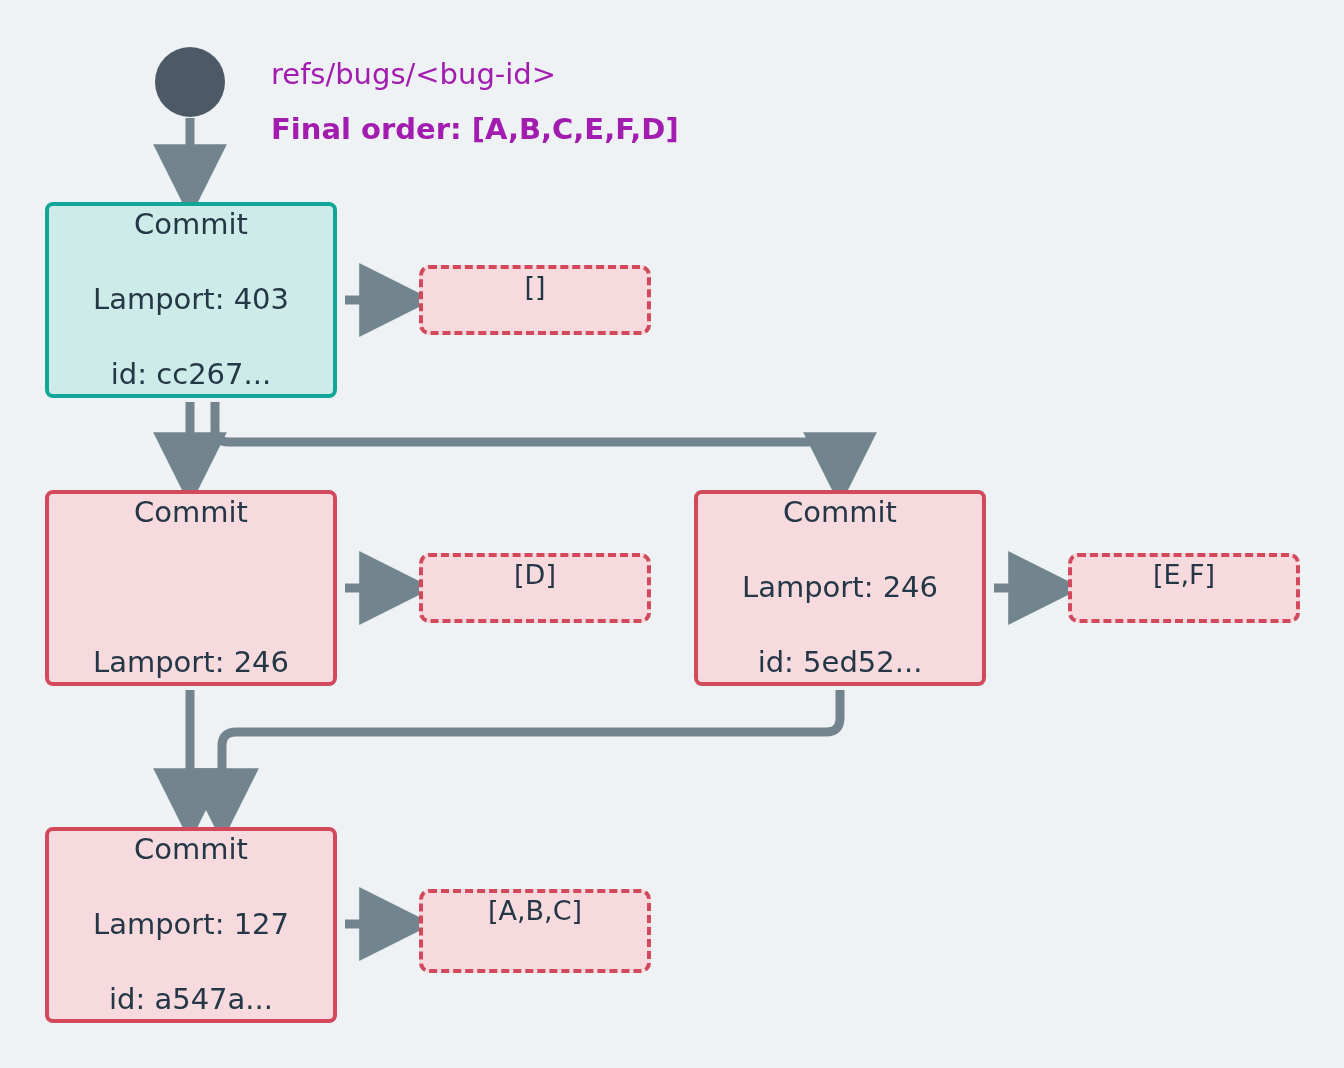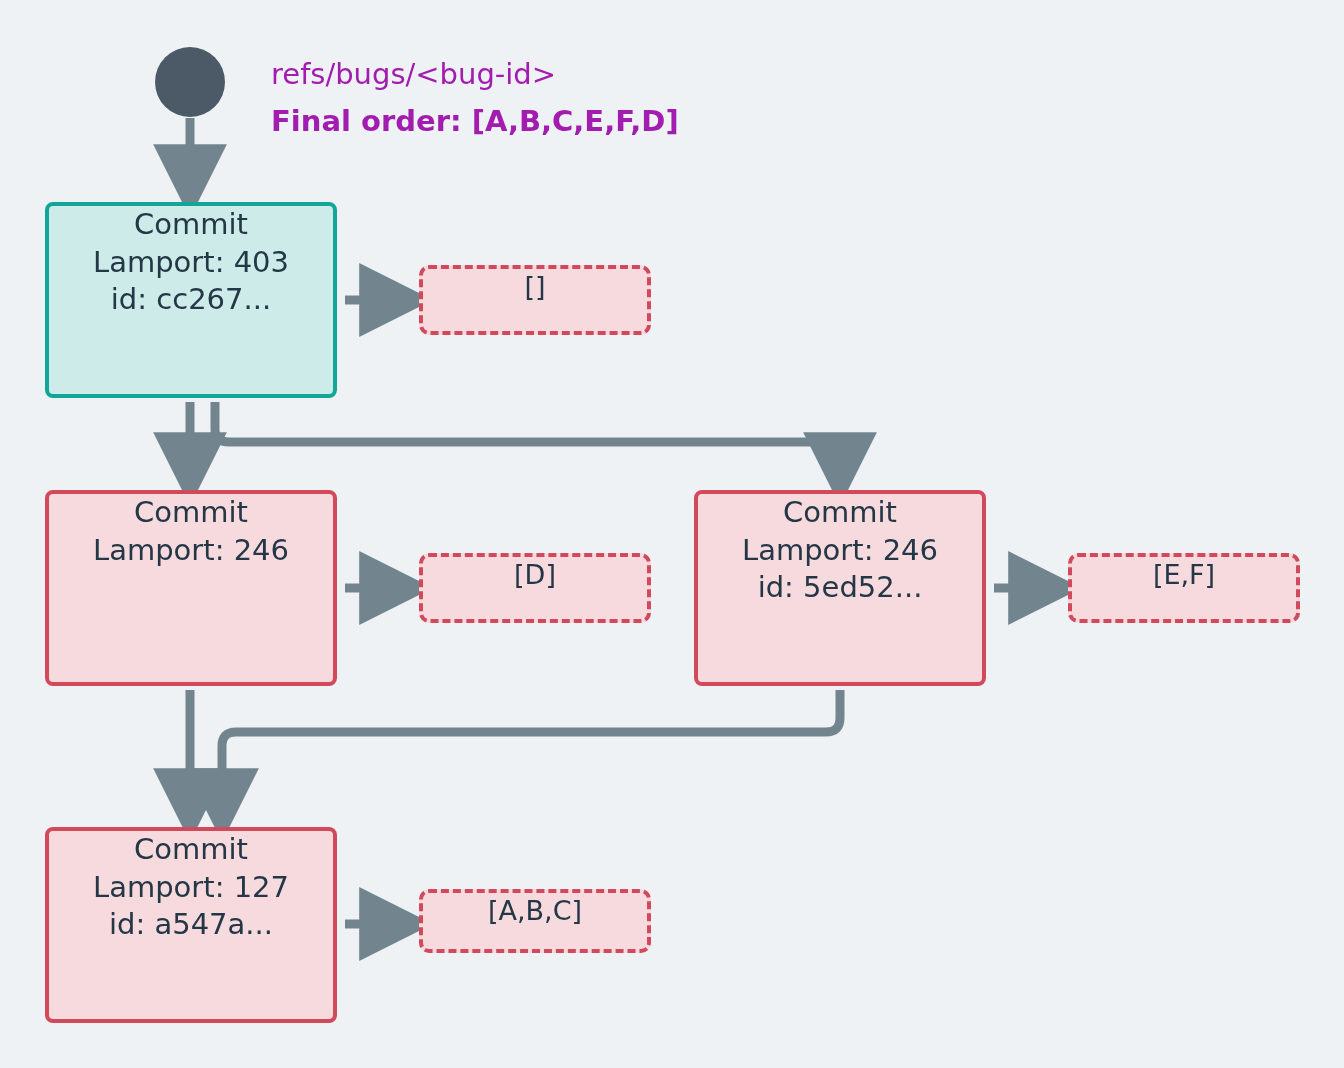--- a/index.html
+++ b/index.html
@@ -29,21 +29,21 @@
     height: 1068px;
     pointer-events: none;
   }
   .node {
     position: absolute;
     box-sizing: border-box;
     border-radius: 8px;
     display: flex;
     flex-direction: column;
     align-items: center;
-    justify-content: flex-start;
+    justify-content: space-between;
     line-height: 1.30;
   }
   .node-commit {
     border-width: 4px;
     border-style: solid;
     font-size: 29px;
   }
   .node-commit .ln {
     display: block;
     white-space: pre;
@@ -109,21 +109,21 @@
     <path d="M190,690 L190,806" fill="none" stroke="#72858f" stroke-width="9" stroke-linecap="butt" marker-end="url(#ah)"></path>
 
     <path d="M840,690 L840,718 Q840,732 826,732 L236,732 Q222,732 222,746 L222,806" fill="none" stroke="#72858f" stroke-width="9" stroke-linecap="butt" stroke-linejoin="round" marker-end="url(#ah)"></path>
 
     <path d="M345,924 L397,924" fill="none" stroke="#72858f" stroke-width="9" stroke-linecap="butt" marker-end="url(#ah)"></path>
   </svg>
 
   <div class="root-dot" style="left:155px; top:47px; width:70px; height:70px;"></div>
 
   <div class="label label-ref" style="left:271px; top:57px;">refs/bugs/&lt;bug-id&gt;</div>
-  <div class="label label-final" style="left:271px; top:104px;">Final order: [A,B,C,E,F,D]</div>
+  <div class="label label-final" style="left:271px; top:112px;">Final order: [A,B,C,E,F,D]</div>
 
   <div class="node node-commit node-teal" style="left:45px; top:202px; width:292px; height:196px;">
     <span class="ln">Commit</span>
     <span class="ln">Lamport: 403</span>
     <span class="ln">id: cc267...</span>
   </div>
   <div class="node node-ops" style="left:419px; top:265px; width:232px; height:70px;">
     <span>[]</span>
   </div>
 
@@ -142,17 +142,17 @@
   </div>
   <div class="node node-ops" style="left:1068px; top:553px; width:232px; height:70px;">
     <span>[E,F]</span>
   </div>
 
   <div class="node node-commit node-pink" style="left:45px; top:827px; width:292px; height:196px;">
     <span class="ln">Commit</span>
     <span class="ln">Lamport: 127</span>
     <span class="ln">id: a547a...</span>
   </div>
-  <div class="node node-ops" style="left:419px; top:889px; width:232px; height:64px;">
+  <div class="node node-ops" style="left:419px; top:889px; width:232px; height:84px;">
     <span>[A,B,C]</span>
   </div>
 
 </div>
 
 </body></html>

